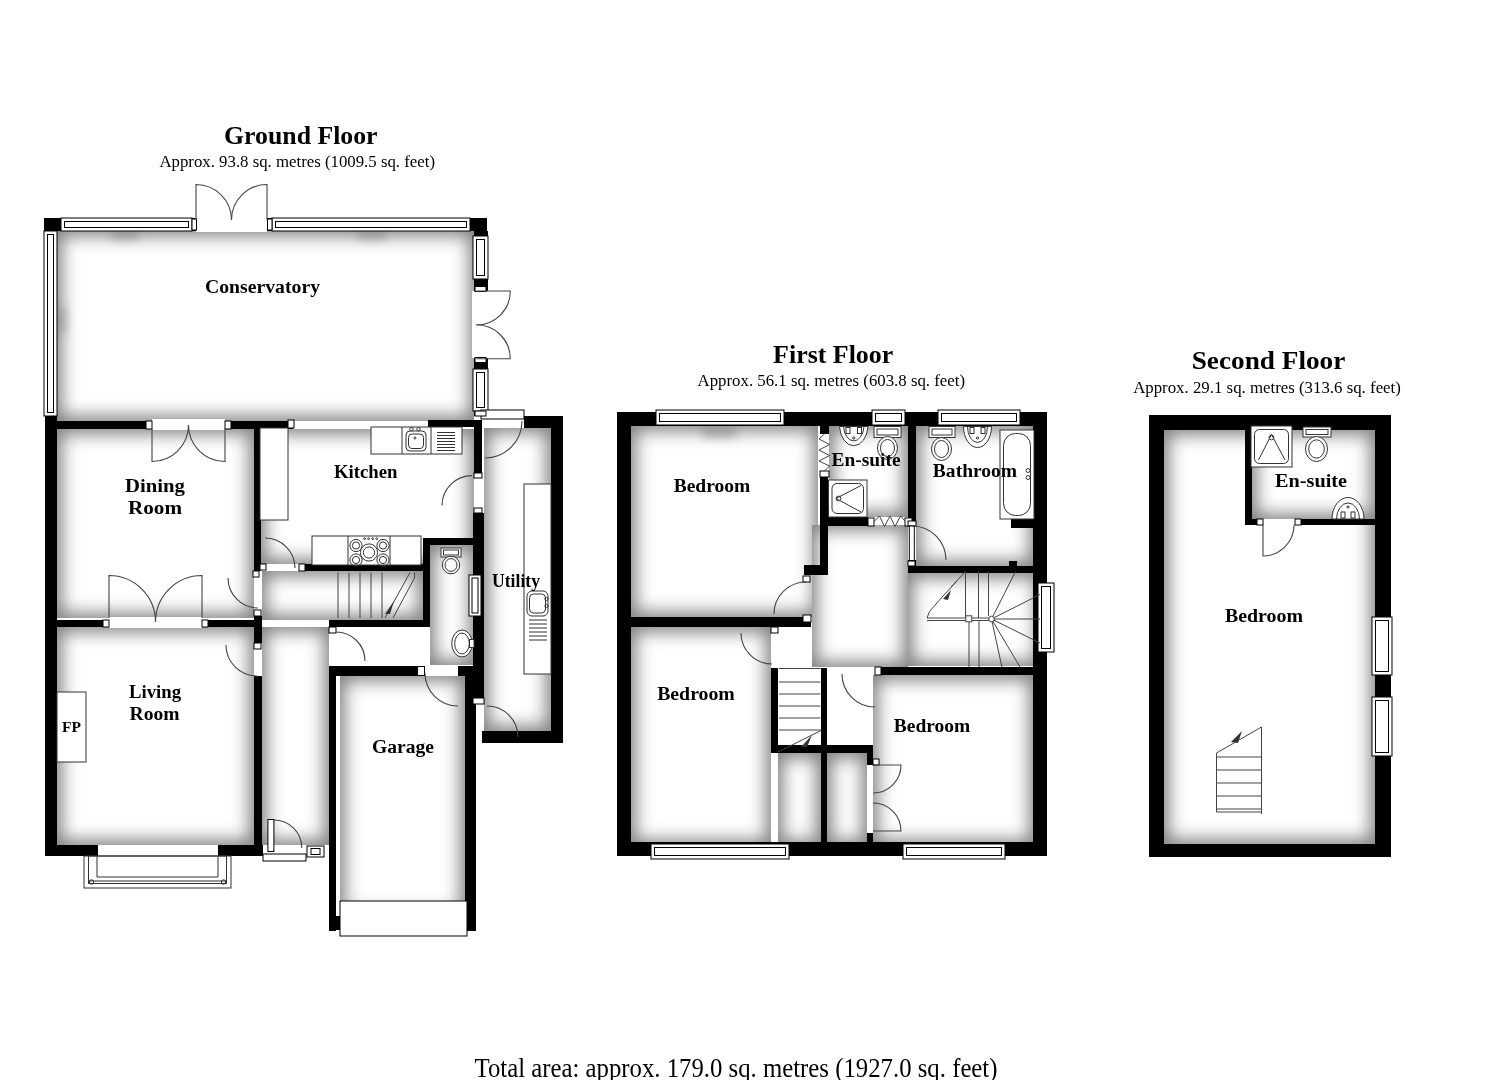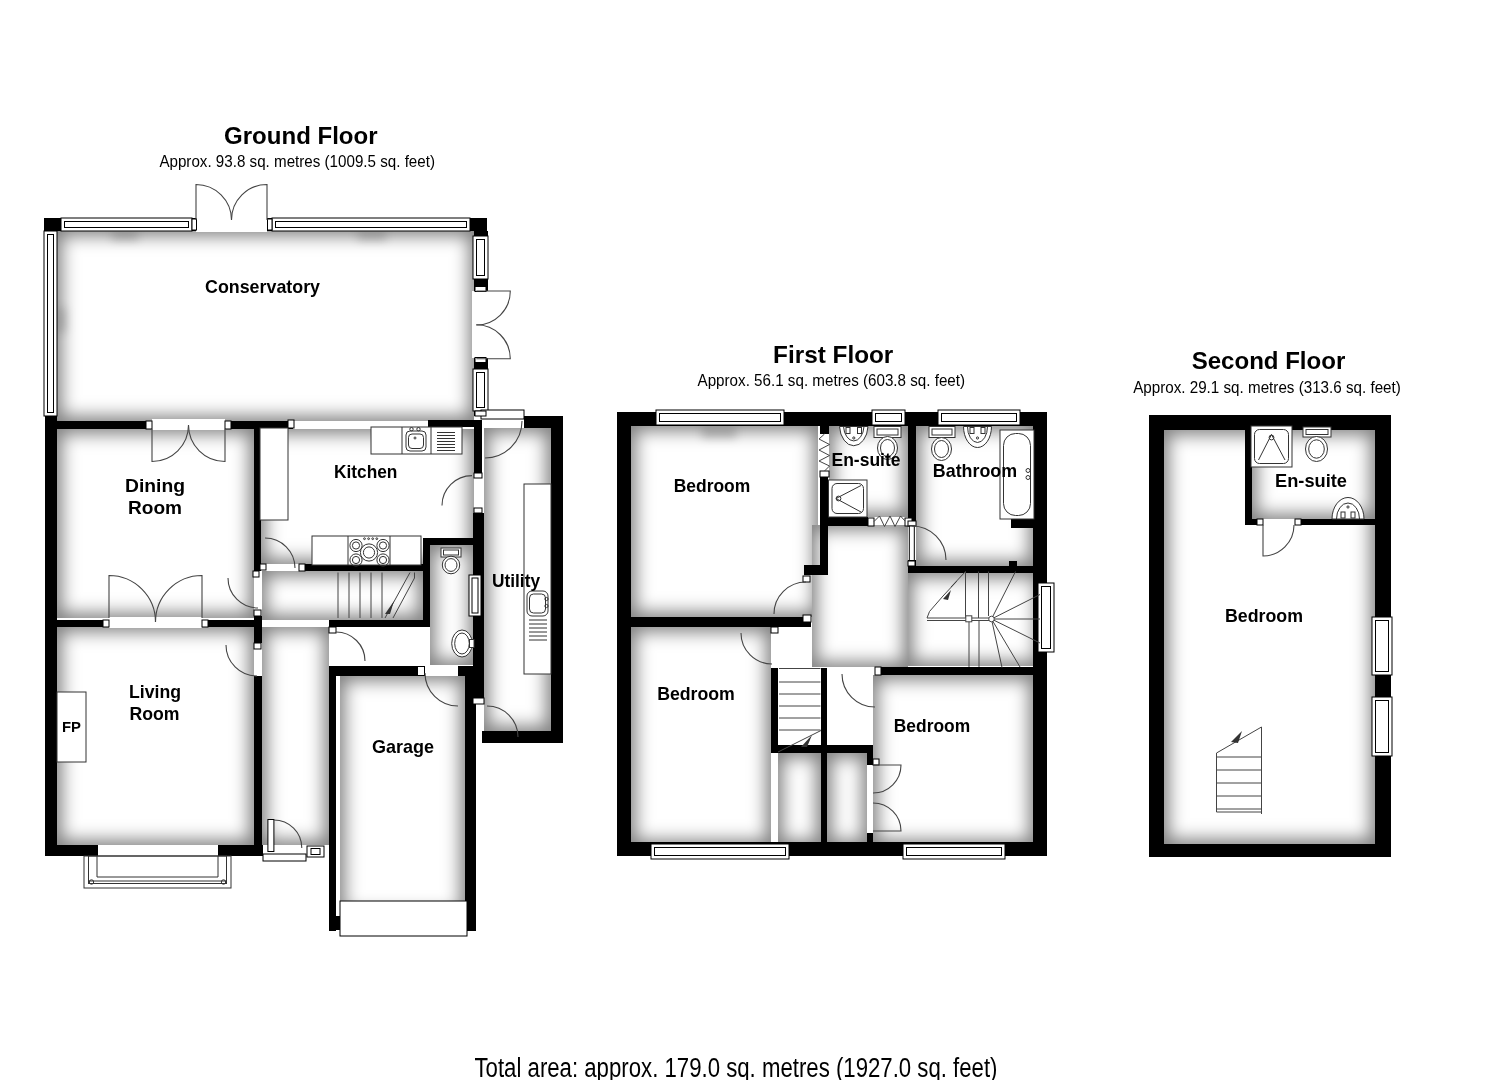--- a/index.html
+++ b/index.html
@@ -1,15 +1,15 @@
 <!DOCTYPE html>
 <html><head><meta charset="utf-8">
 <style>
 html,body{margin:0;padding:0;background:#fff;}
-#c{position:relative;width:1485px;height:1080px;overflow:hidden;font-family:Liberation Sans, sans-serif;}
+#c{position:relative;width:1485px;height:1080px;overflow:hidden;font-family:Liberation Serif, serif;}
 .r{position:absolute;background:#fff;box-shadow:inset 0 0 17px 5px rgba(0,0,0,0.50);}
 #ov{position:absolute;left:0;top:0;}
 </style></head>
 <body>
 <div id="c">
 
 <div class="r" style="left:57px;top:231px;width:417px;height:190px"></div>
 <div class="r" style="left:57px;top:429px;width:197px;height:189px"></div>
 <div class="r" style="left:261px;top:429px;width:213px;height:135px"></div>
 <div class="r" style="left:430px;top:545px;width:44px;height:120px"></div>

